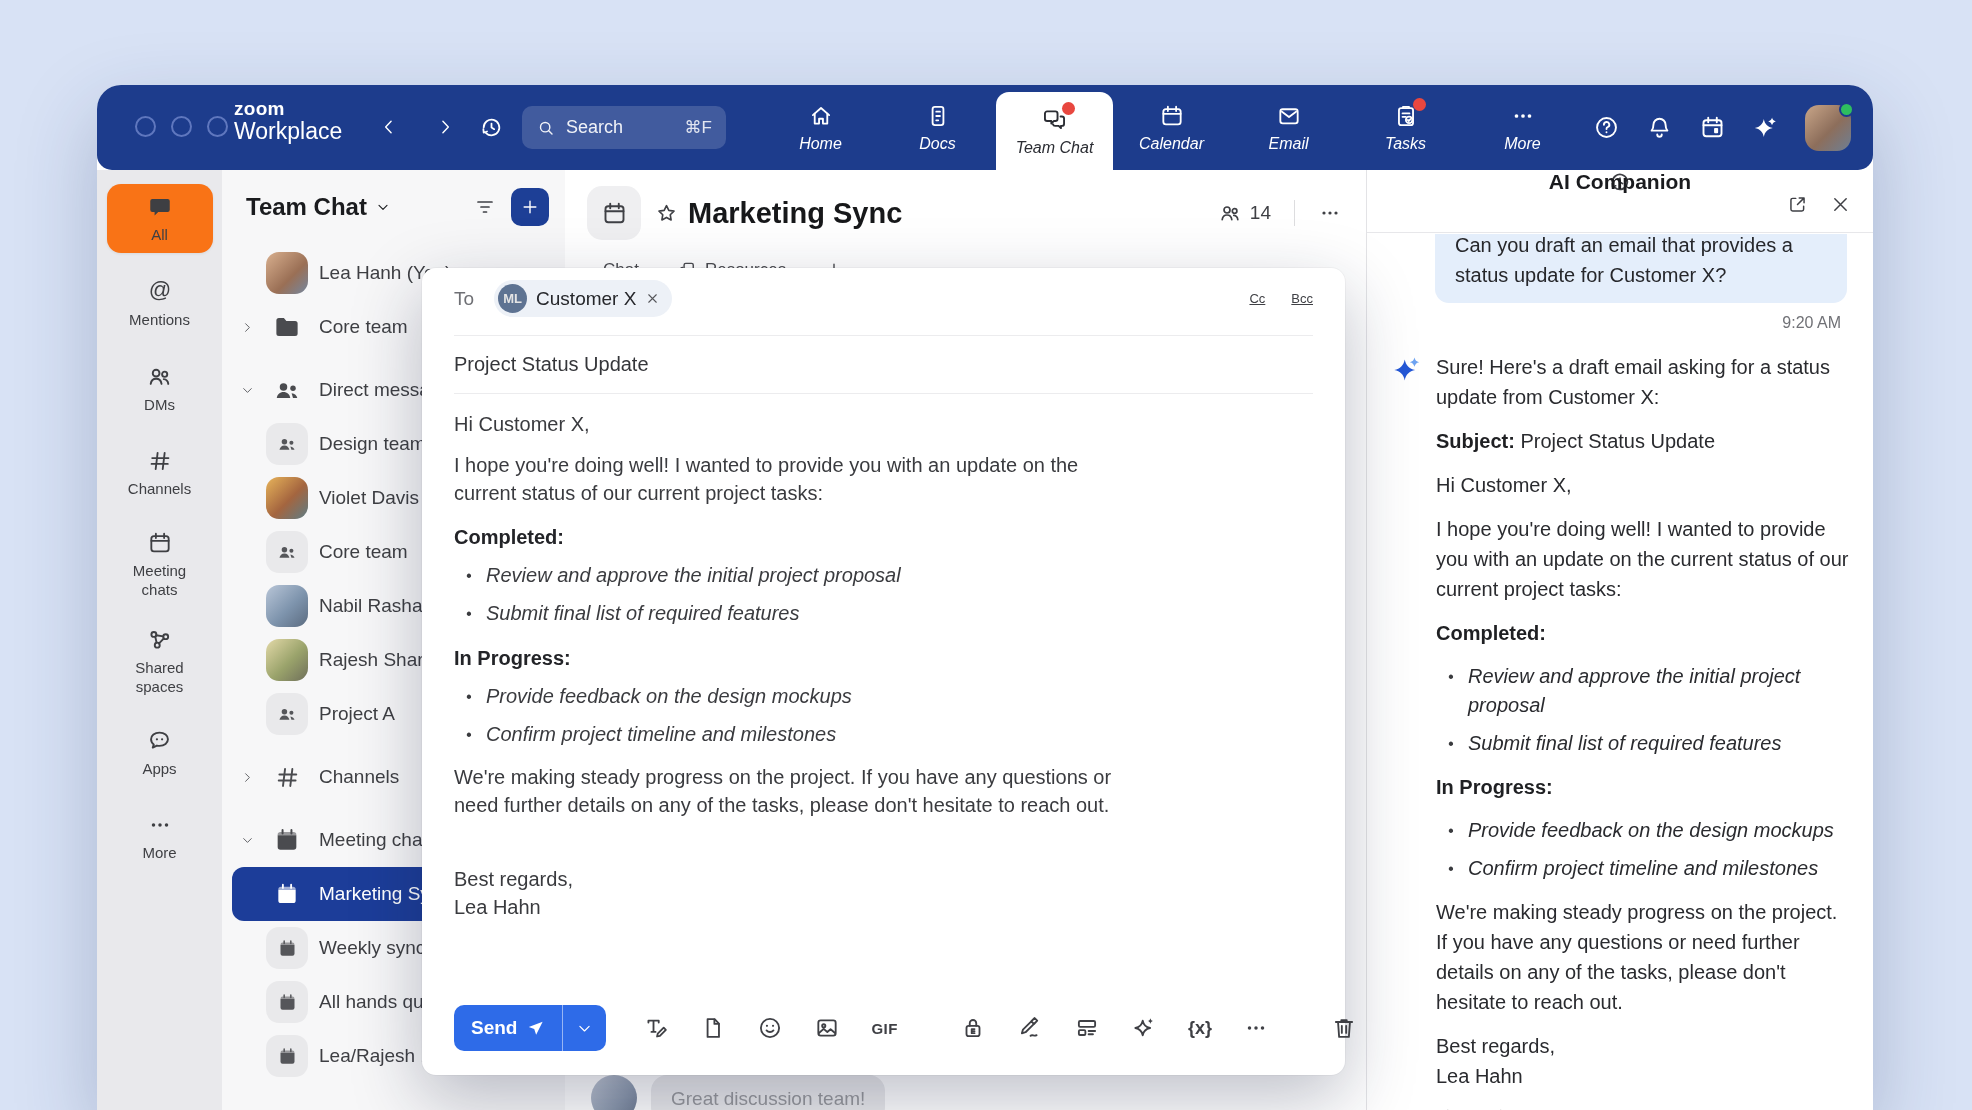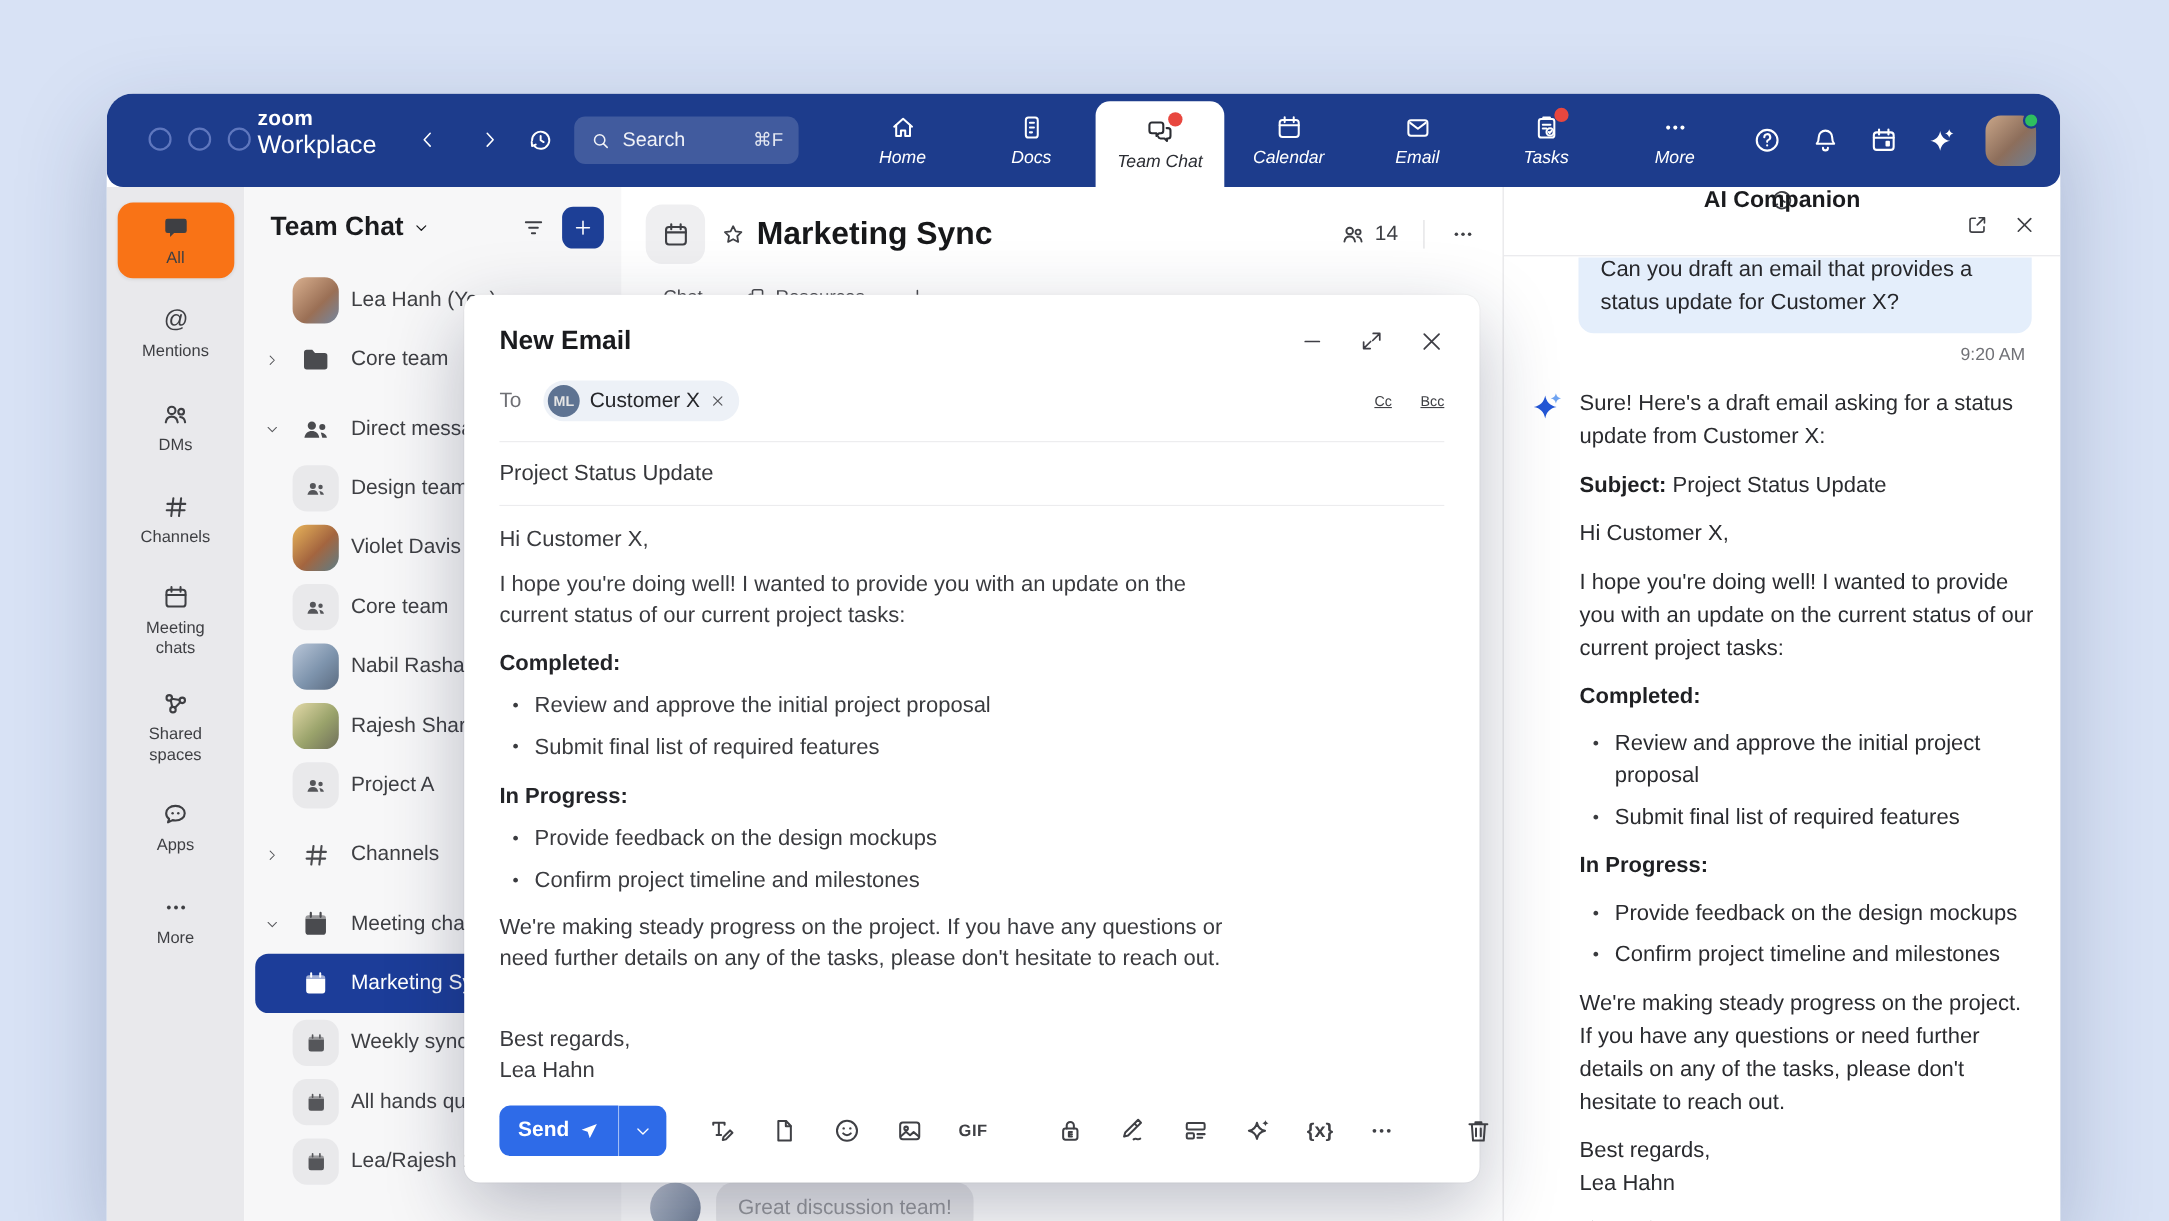--- a/index.html
+++ b/index.html
@@ -99,21 +99,21 @@
   .ai-head { height:63px; border-bottom:1px solid #E7E7EA; display:flex; align-items:center; padding:0 22px; position:relative; color:#3F4045;flex-direction:column; }
   .ai-title { position:absolute; left:0; right:0; text-align:center; font-size:21px; font-weight:700; color:#1A1B1E; }
   .ai-hr { margin-left:auto; display:flex; align-items:center; gap:22px; z-index:1; }
   .ai-body { position:absolute; left:0; right:0; top:64px; bottom:0; overflow:hidden; padding:0 24px; }
   .u-bub { margin:-17px 2px 0 44px; background:#E4EEFB; border-radius:14px; padding:13px 20px; font-size:20px; line-height:30px; color:#26272B; }
   .ai-time { text-align:right; font-size:16px; color:#707176; margin:11px 8px 20px 0; }
   .ai-resp { display:flex; gap:13px; }
   .ai-text { width:438px; font-size:20px; line-height:30px; color:#2A2B2F; }
   .ai-text p { margin-bottom:14px; }
   .blb { font-weight:700; color:#1F2023; }
-  ul.blts { list-style:none; margin:2px 0 14px 8px; }
+  ul.blts { list-style:none; margin:2px 0 14px 8px;font-style:italic; }
   ul.blts li { position:relative; padding-left:24px; margin-bottom:9px; line-height:29px; }
   ul.blts li::before { content:"•"; position:absolute; left:4px; top:0; font-size:16px; color:#3A3B3F; }
   .fb-row { display:flex; gap:26px; color:#55565A; margin-top:16px; }
 
   
   .modal {
     position:absolute; left:325px; top:183px; width:923px; height:807px; background:#fff;
     border-radius:14px; box-shadow:0 24px 70px rgba(20,30,60,.28), 0 0 0 1px rgba(0,0,0,.03); z-index:30;
   }
   .mo-head { display:flex; align-items:center; padding:28px 32px 10px; }
@@ -686,40 +686,20 @@
                   </svg>
                 </span>
             </div>
           </div>
         </div>
       </div>
     </aside>
   </div>
 
   <div class="modal">
-    <div class="mo-head">
-      <span class="mo-title">New Email</span>
-      <span class="mo-ctrl">
-        <span>
-          <svg class="ic" width="22" height="22" viewBox="0 0 24 24">
-              <path d="M5 12.5h14"></path>
-            </svg>
-          </span>
-        <span>
-          <svg class="ic" width="22" height="22" viewBox="0 0 24 24">
-              <path d="M13.5 4.5H20v6.5M19.6 4.9 13 11.5M10.5 19.5H4V13M4.4 19.1 11 12.5"></path>
-            </svg>
-          </span>
-        <span>
-          <svg class="ic" width="23" height="23" viewBox="0 0 24 24">
-              <path d="M5 5l14 14M19 5 5 19"></path>
-            </svg>
-          </span>
-      </span>
-    </div>
     <div class="mo-to">
       <span class="to-lab">To</span>
       <span class="chip">
         <span class="chip-av">ML</span>
         <span class="chip-name">Customer X</span>
         <svg class="ic chip-x" width="15" height="15" viewBox="0 0 24 24">
             <path d="M6 6l12 12M18 6 6 18"></path>
           </svg>
       </span>
       <span class="ccbcc">

